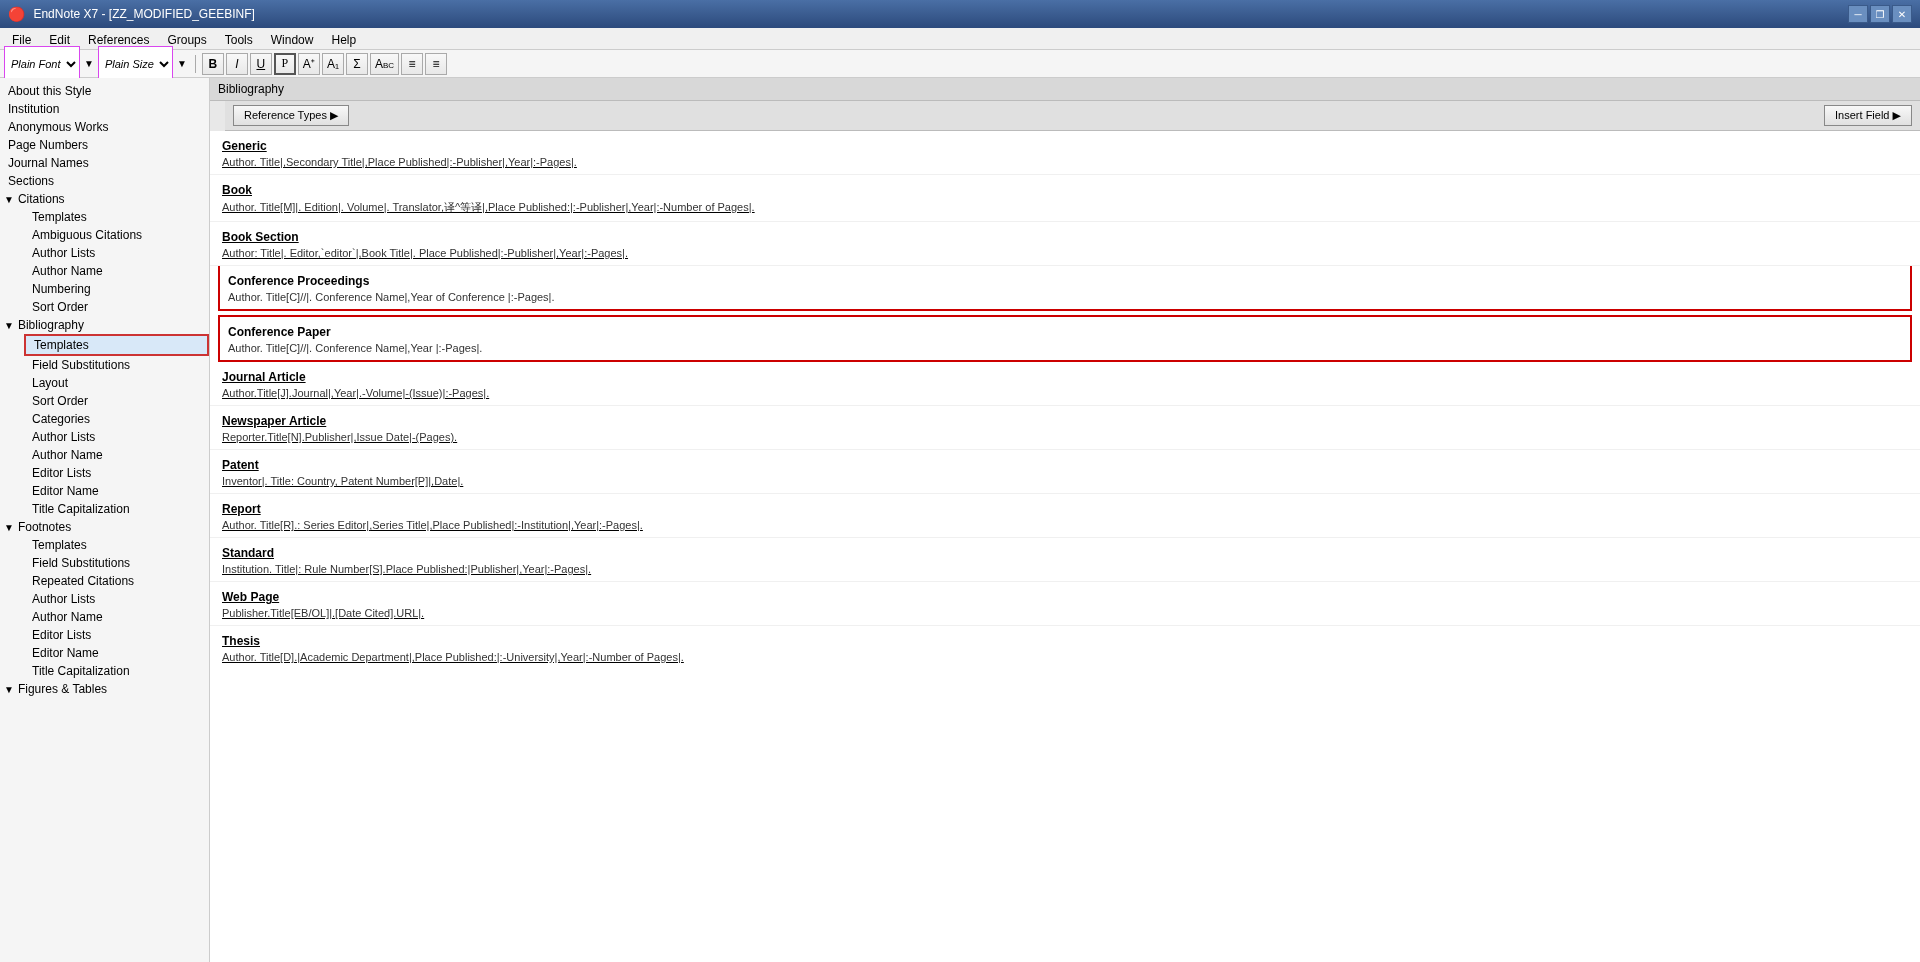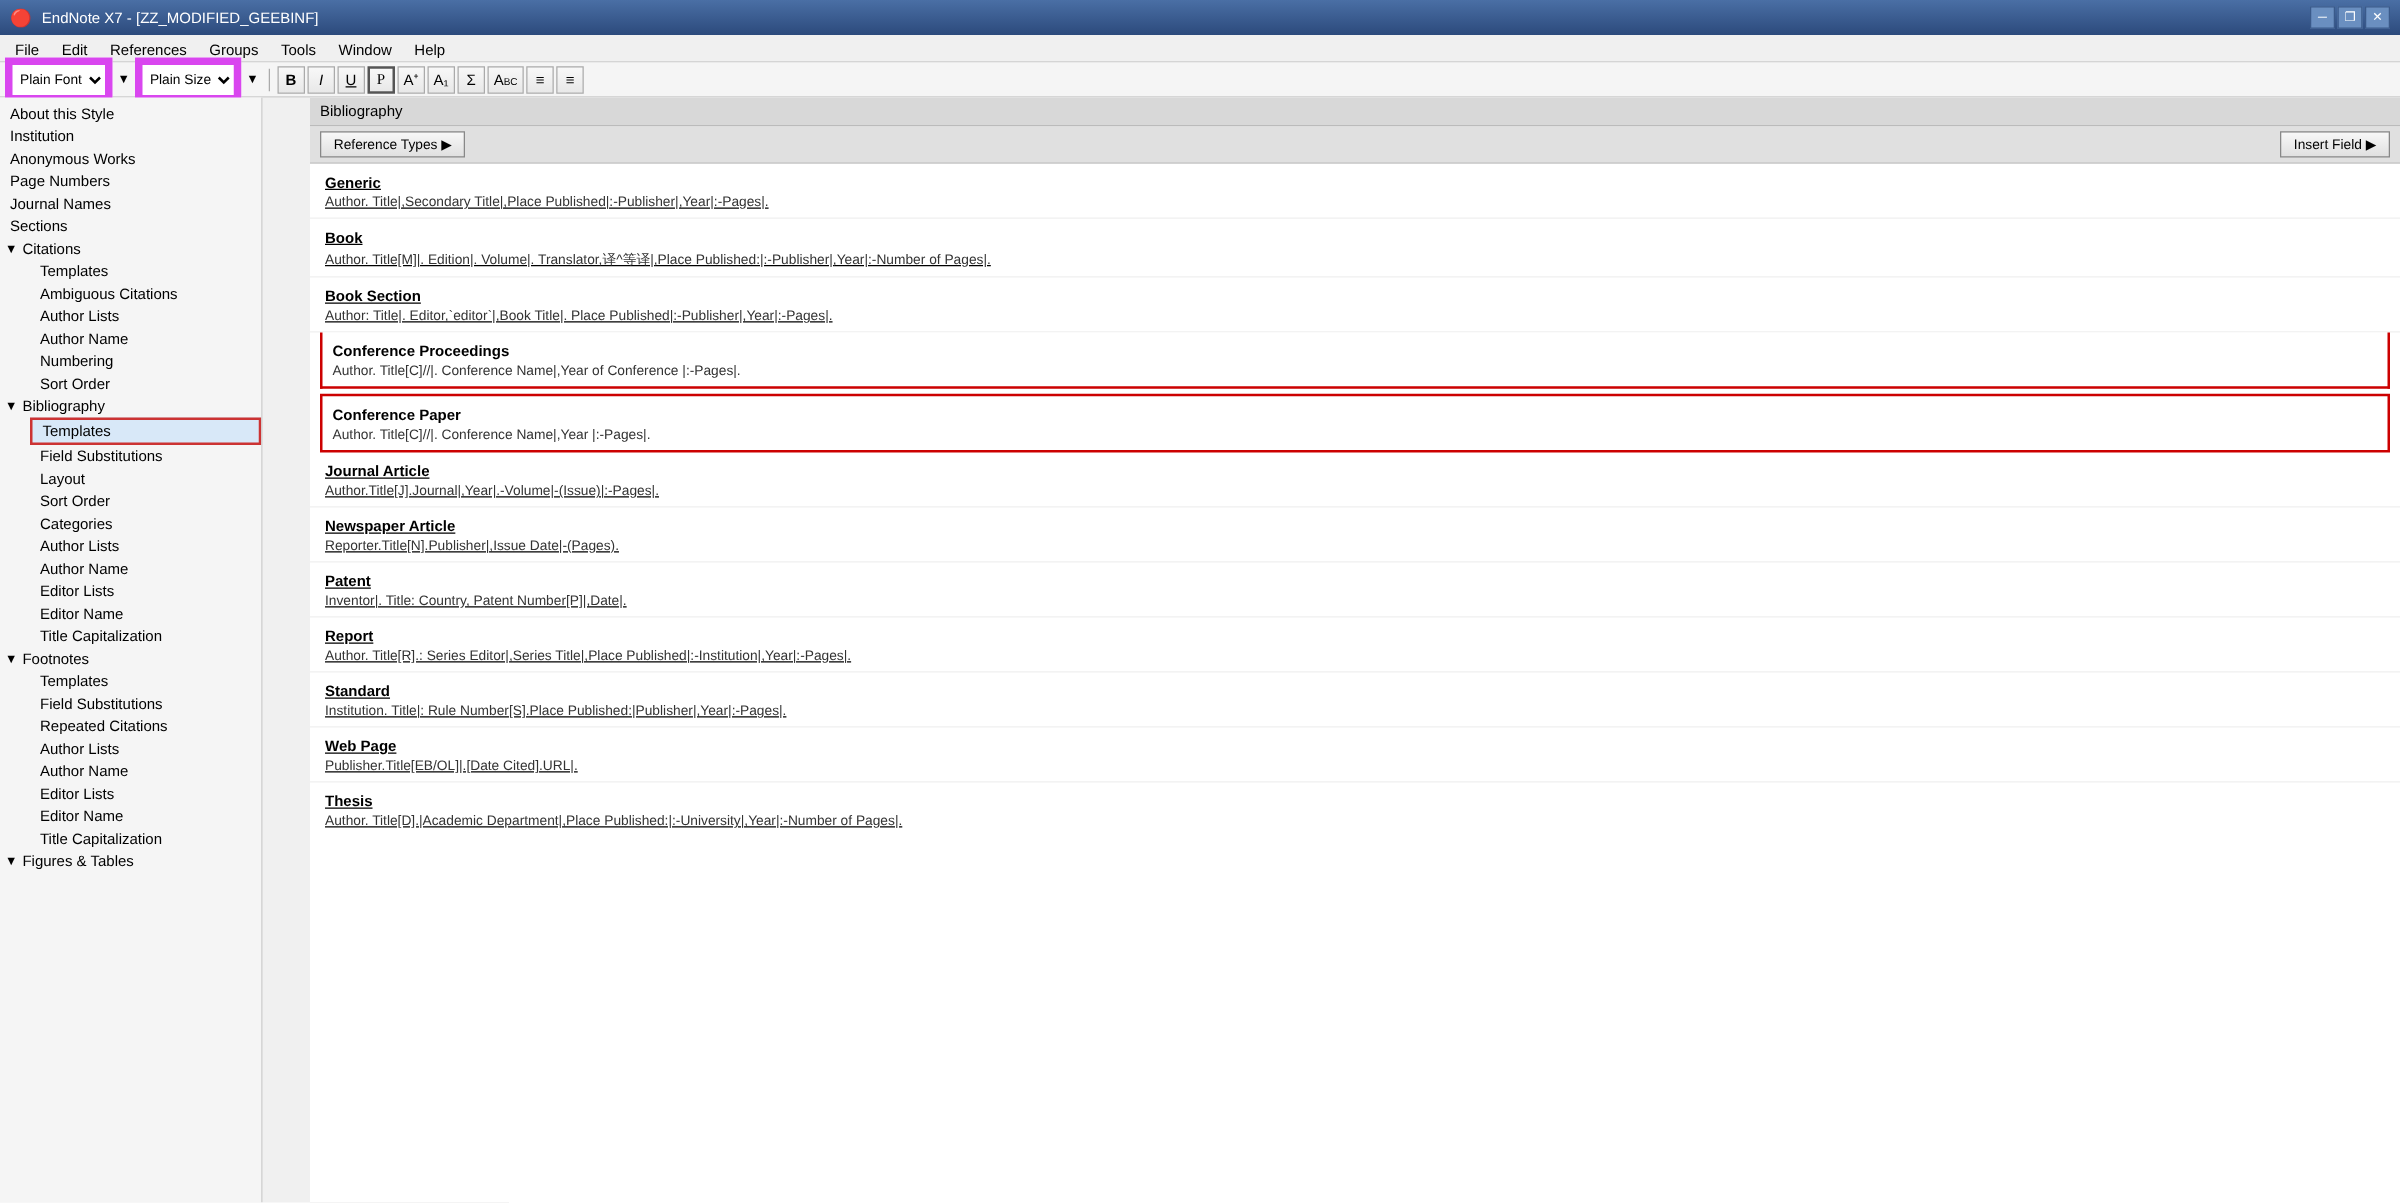--- a/index.html
+++ b/index.html
@@ -50,23 +50,24 @@
       border-bottom: 1px solid #ccc;
       height: 28px;
       display: flex;
       align-items: center;
       padding: 0 4px;
       gap: 2px;
     }
     .toolbar-select {
       height: 36px;
       font-size: 11px;
-      border: 6px solid #d946ef;
+      border: 1px solid #d946ef;
       background: white;
       padding: 0 2px;
+      font-style: italic;
     }
     .toolbar-sep { width: 1px; background: #aaa; height: 18px; margin: 0 4px; }
     .toolbar-btn {
       height: 22px;
       min-width: 22px;
       border: 1px solid #aaa;
       background: linear-gradient(to bottom, #f8f8f8, #e8e8e8);
       cursor: pointer;
       font-size: 12px;
       padding: 0 4px;
@@ -74,21 +75,20 @@
     }
     .toolbar-btn.bold { font-weight: bold; }
     .toolbar-btn.italic { font-style: italic; }
     .toolbar-btn.underline { text-decoration: underline; }
     .toolbar-btn.plain { font-family: serif; border: 2px solid #555; }
 
     
     .main-layout {
       display: flex;
       height: calc(100vh - 78px);
-      gap: 38px;
     }
 
     
     .sidebar {
       width: 210px;
       background: #f5f5f5;
       border-right: 1px solid #ccc;
       overflow-y: auto;
       padding: 4px 0;
       flex-shrink: 0;
@@ -127,20 +127,21 @@
       font-size: 12px;
       border-bottom: 1px solid #bbb;
     }
     .content-toolbar {
       background: #e0e0e0;
       padding: 4px 8px;
       border-bottom: 1px solid #bbb;
       display: flex;
       justify-content: space-between;
       align-items: center;
+      margin-left: 15px;
     }
     .ref-types-btn {
       background: linear-gradient(to bottom, #f8f8f8, #e0e0e0);
       border: 1px solid #888;
       padding: 3px 10px;
       font-size: 11px;
       cursor: pointer;
       display: flex; align-items: center; gap: 4px;
     }
     .insert-field-btn {

